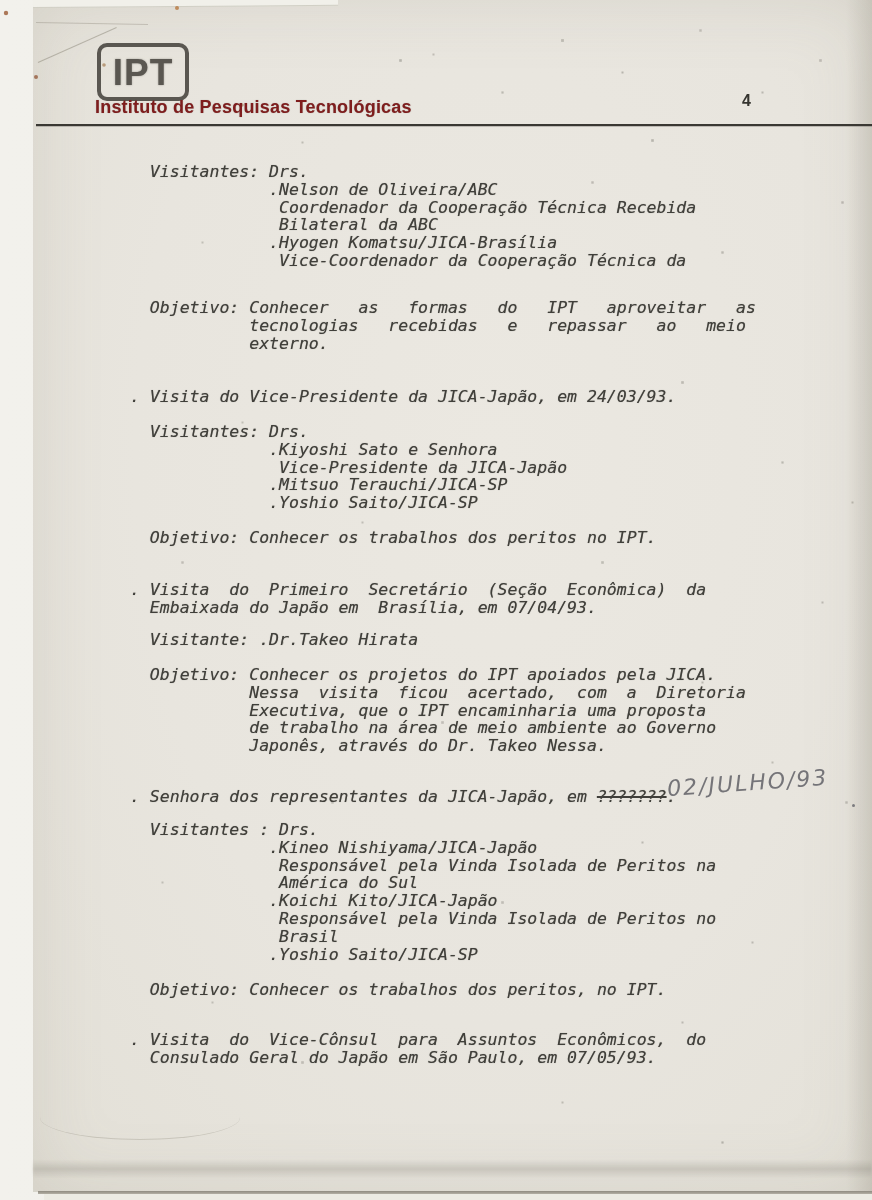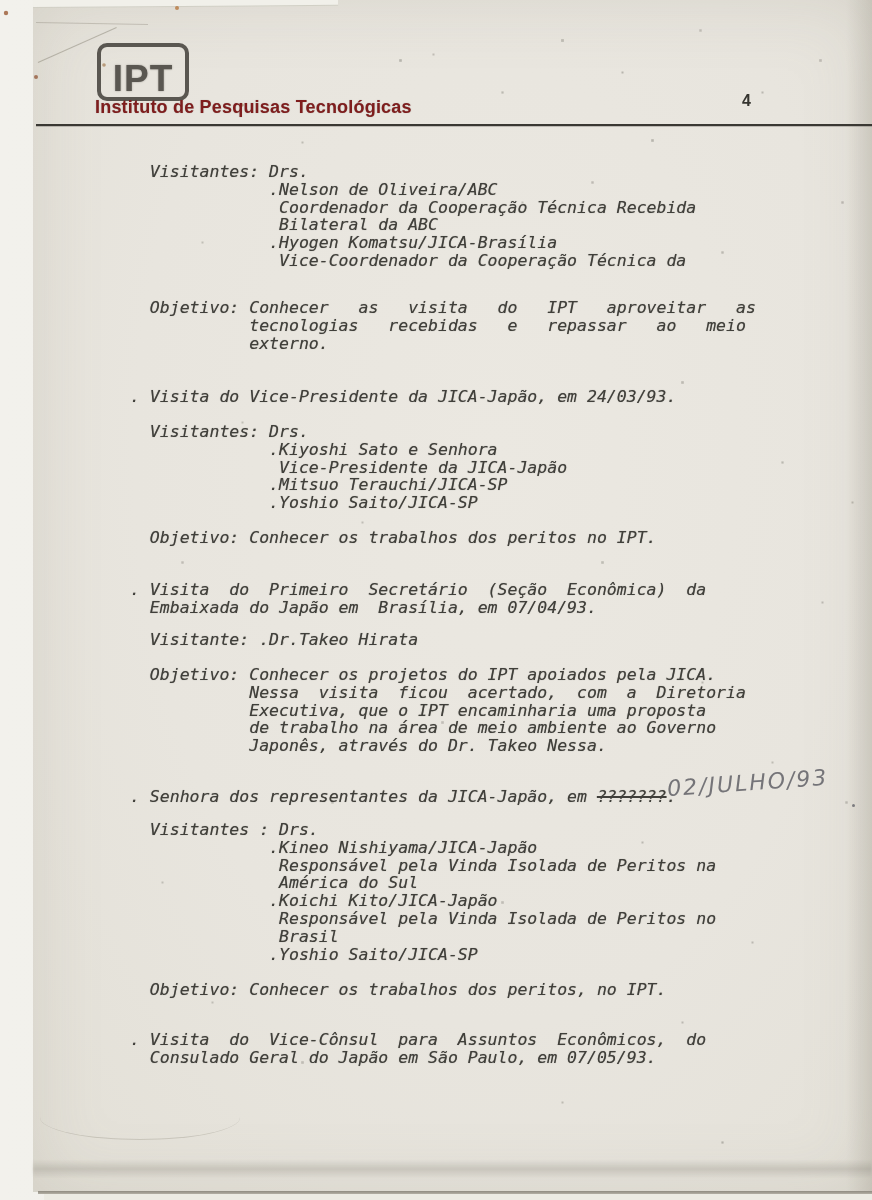--- a/index.html
+++ b/index.html
@@ -69,21 +69,21 @@
       5px 12px 0 1.2px rgba(154,90,51,0.8),
       35px 76px 0 1.0px rgba(138,74,42,0.7),
       103px 64px 0 0.8px rgba(154,106,58,0.6),
       176px 7px 0 1.0px rgba(176,106,42,0.7),
       241px 104px 0 0.7px rgba(138,85,48,0.55);
   }
   
   .logo-box{
     position:absolute;left:97px;top:43px;width:84px;height:50px;
     border:4px solid #504d47;border-radius:10px;
-    display:flex;align-items:flex-end;justify-content:center;
+    display:flex;align-items:center;justify-content:center;
     color:#504d47;opacity:0.93;
   }
   .logo-box .logo-text{
     font-family:"Liberation Sans",sans-serif;font-weight:bold;font-size:37px;
     letter-spacing:1px;line-height:1;text-shadow:0 0 2px rgba(80,77,71,0.55);
   }
   .institute-name{
     position:absolute;left:95px;top:97px;
     font-family:"Liberation Sans",sans-serif;font-weight:bold;font-size:18px;
     color:#7f1d1d;letter-spacing:0.2px;text-shadow:0 0 1px rgba(59,58,53,0.4);
@@ -141,21 +141,21 @@
 <div class="doc">
   <div class="tblock" style="top:163px">
       <div class="line">  Visitantes: Drs.</div>
       <div class="line">              .Nelson de Oliveira/ABC</div>
       <div class="line">               Coordenador da Cooperação Técnica Recebida</div>
       <div class="line">               Bilateral da ABC</div>
       <div class="line">              .Hyogen Komatsu/JICA-Brasília</div>
       <div class="line">               Vice-Coordenador da Cooperação Técnica da</div>
     </div>
   <div class="tblock" style="top:299px">
-      <div class="line">  Objetivo: Conhecer   as   visita   do   IPT   aproveitar   as</div>
+      <div class="line">  Objetivo: Conhecer   as   formas   do   IPT   aproveitar   as</div>
       <div class="line">            tecnologias   recebidas   e   repassar   ao   meio</div>
       <div class="line">            externo.</div>
     </div>
   <div class="tblock" style="top:388px">
       <div class="line">. Visita do Vice-Presidente da JICA-Japão, em 24/03/93.</div>
     </div>
   <div class="tblock" style="top:423px">
       <div class="line">  Visitantes: Drs.</div>
       <div class="line">              .Kiyoshi Sato e Senhora</div>
       <div class="line">               Vice-Presidente da JICA-Japão</div>

